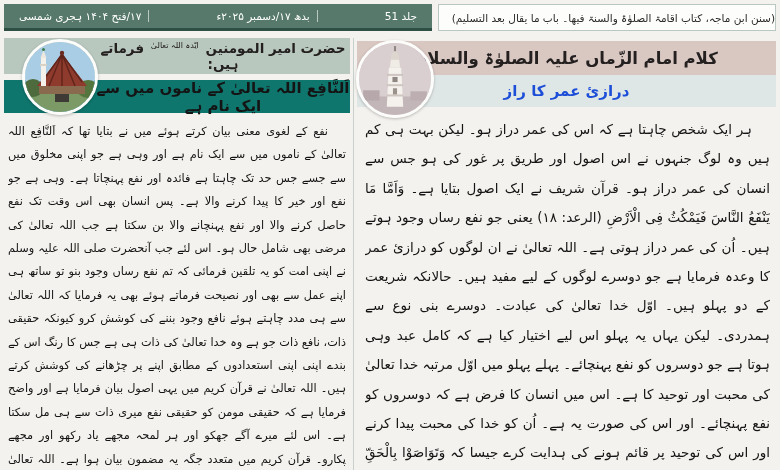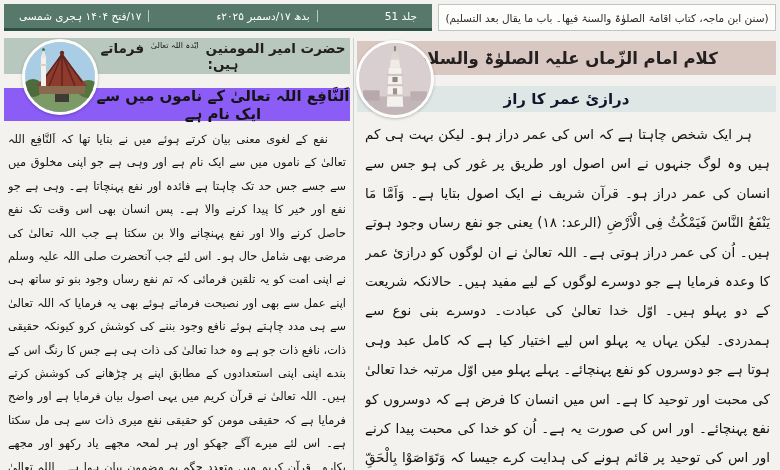--- a/index.html
+++ b/index.html
@@ -28,21 +28,21 @@
     padding: 0 8px;
     font-size: 10.5px;
     white-space: nowrap; overflow: hidden;
   }
   .masthead .mi { padding: 0 7px; }
   .masthead .mi:not(:first-child) { border-inline-start: 1px solid rgba(255,255,255,.6); }
   .refbox {
     width: 336px; flex: 0 0 auto;
     background: #fdfdfc;
     border: 1px solid #b9c7c2;
-    display: flex; align-items: center; justify-content: center;
+    display: flex; align-items: center; justify-content: flex-start;
     direction: rtl; font-size: 10.5px; color: #2a2a2a;
     overflow: hidden; white-space: nowrap;
   }
 
   
   .columns {
     position: absolute; top: 38px; left: 4px; right: 4px; bottom: 0;
     display: flex; direction: ltr;
   }
   .col-left  { width: 346px; flex: 0 0 auto; position: relative; direction: rtl; }
@@ -54,33 +54,33 @@
     width: 100%; box-sizing: border-box;
     display: flex; align-items: center; justify-content: center;
     text-align: center;
   }
   .col-right .kicker-bar {
     height: 34px; margin-top: 3px;
     background: #d9c7c2; color: #23201f;
     font-size: 16.5px; font-weight: bold;
   }
   .col-right .title-bar {
-    height: 26px; margin-top: 11px;
-    background: #dfe7e6; color: #0f172a;
+    height: 32px; margin-top: 0;
+    background: #dfe7e6; color: #1d4ed8;
     font-size: 15px; font-weight: bold;
   }
   .col-left .kicker-bar {
     height: 36px;
     background: #b9c8bf; color: #23201f;
     font-size: 13.5px; font-weight: bold;
     padding-left: 92px;
   }
   .col-left .title-bar {
-    height: 33px; margin-top: 14px;
-    background: #8b5cf6; color: #141414;
+    height: 33px; margin-top: 6px;
+    background: #0f766e; color: #141414;
     font-size: 15px; font-weight: bold;
     padding-left: 92px;
   }
   .honorific { font-size: 8px; font-weight: normal; vertical-align: super; margin: 0 2px; }
 
   
   .circle-photo {
     position: absolute; border-radius: 50%;
     border: 3px solid #fcfcfb;
     box-shadow: 0 1px 3px rgba(0,0,0,.25);

